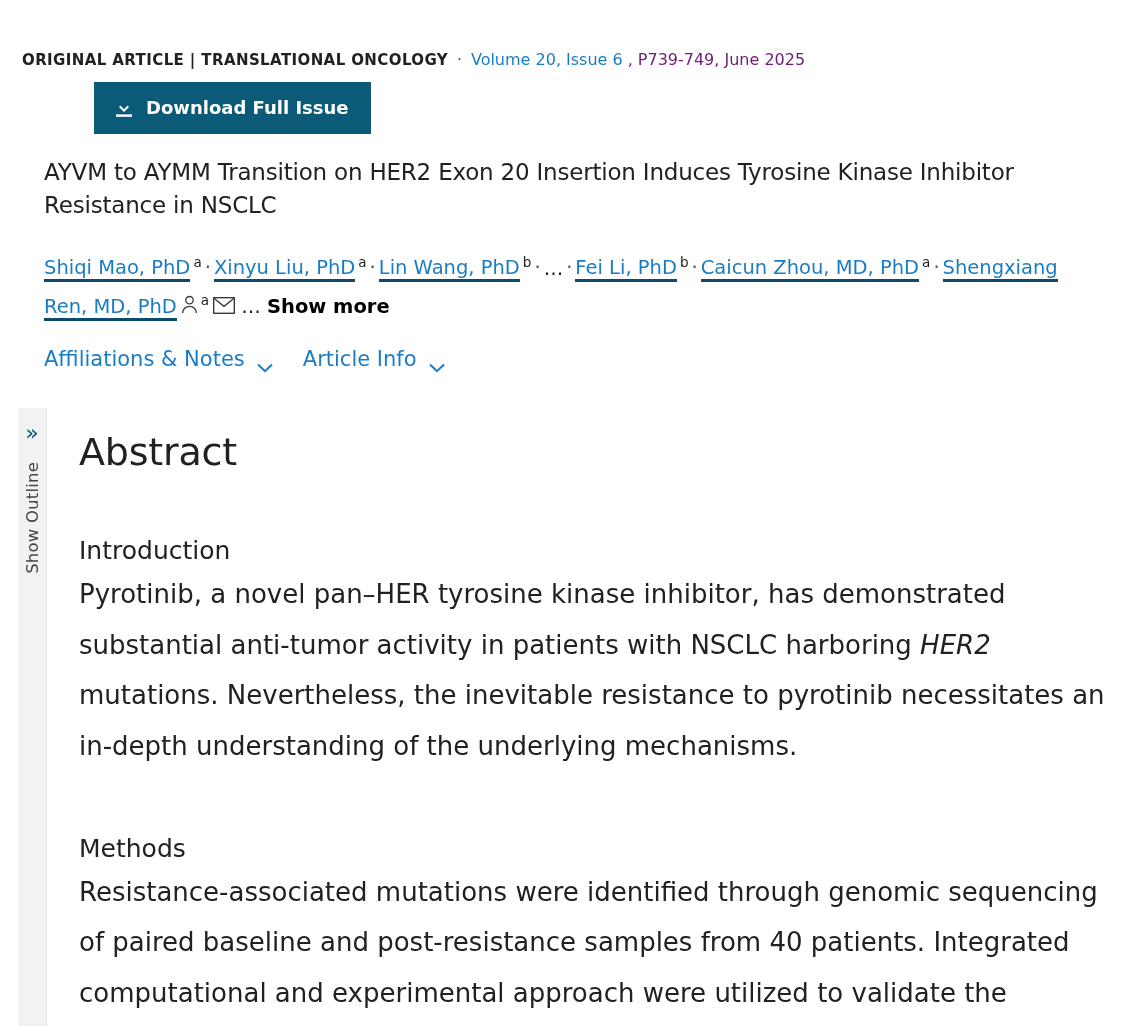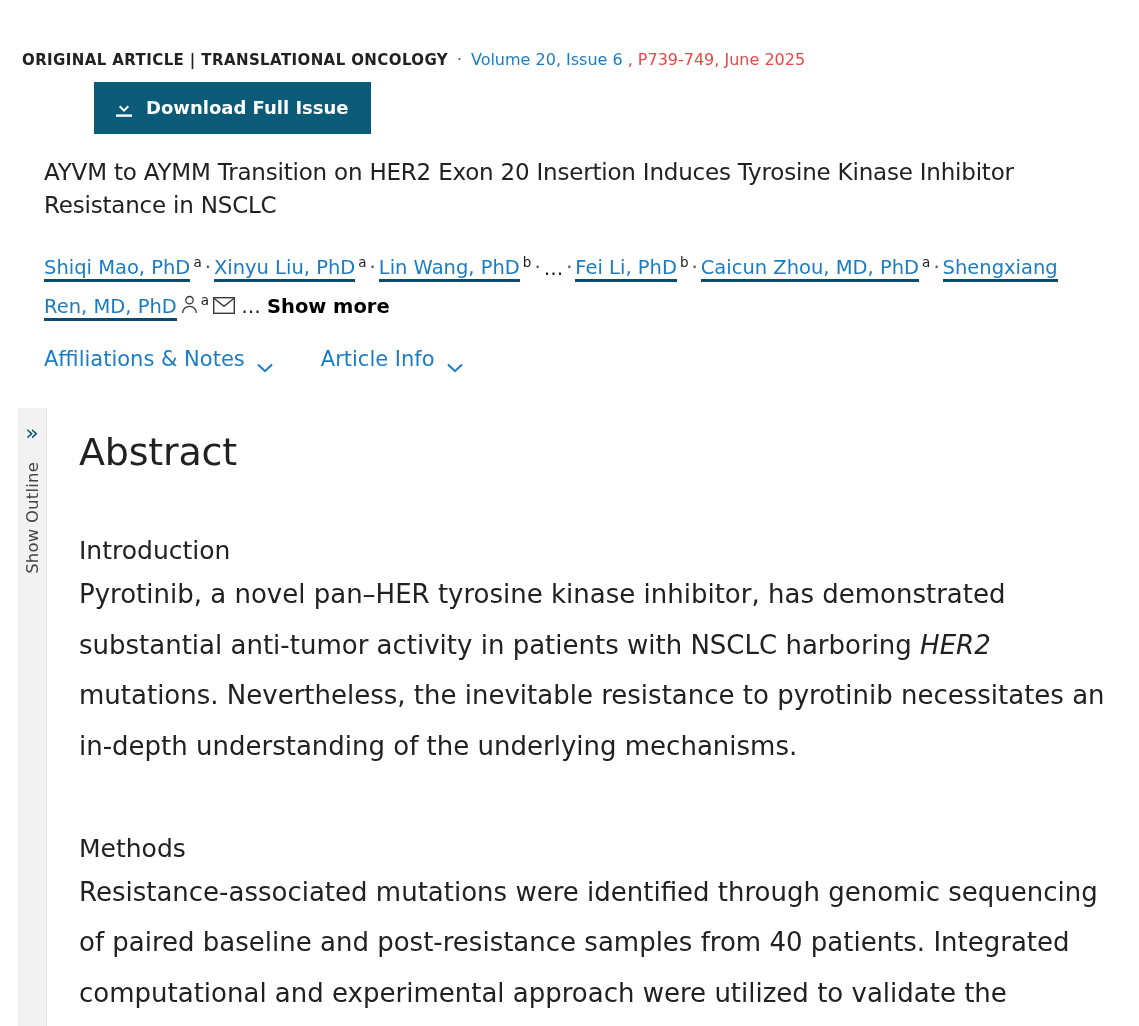--- a/index.html
+++ b/index.html
@@ -34,21 +34,21 @@
   }
   .dot-sep {
     color: #505050;
     padding: 0 4px;
   }
   .crumb-link {
     color: #1a7dc4;
     font-size: 16px;
   }
   .crumb-plain {
-    color: #ef4444;
+    color: #701a75;
     font-size: 16px;
   }
 
   
   .dl-btn {
     display: inline-flex;
     align-items: center;
     gap: 10px;
     background: #0a5a78;
     color: #ffffff;
@@ -109,21 +109,21 @@
     color: #000000;
     cursor: pointer;
     font-size: 19.5px;
     font-weight: bold;
   }
 
   
   .disclosures {
     margin: 20px 22px 0 22px;
     display: flex;
-    gap: 48px;
+    gap: 30px;
     align-items: center;
   }
   .disc {
     display: inline-flex;
     align-items: center;
     gap: 12px;
     color: #1a7dc4;
     font-size: 21px;
     cursor: pointer;
   }

